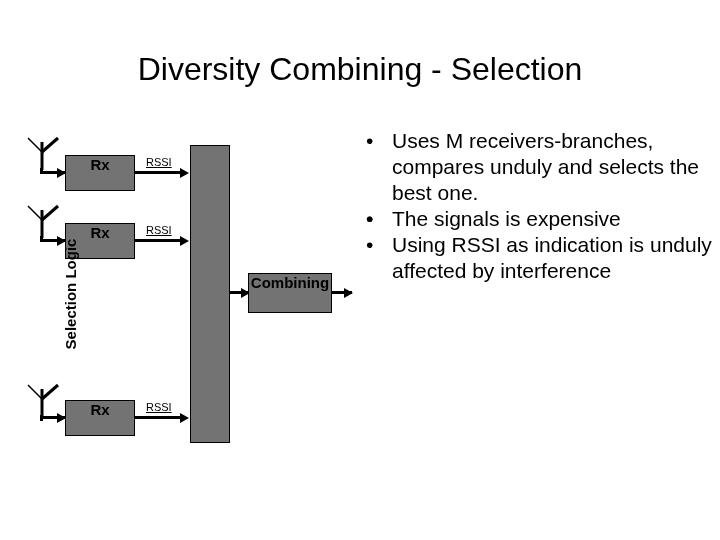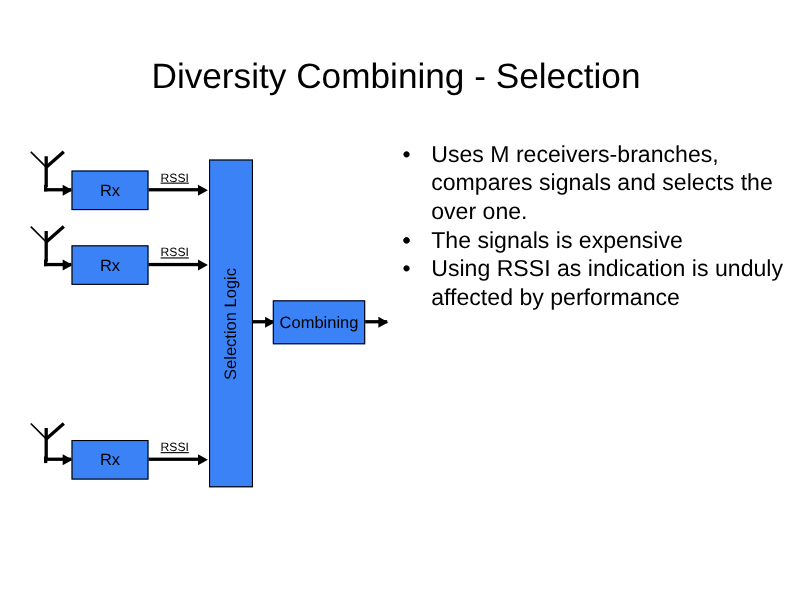--- a/index.html
+++ b/index.html
@@ -37,27 +37,27 @@
     position: absolute;
     left: 0;
     top: 0;
     width: 350px;
     height: 540px;
   }
 
   .box {
     position: absolute;
     box-sizing: border-box;
-    background: #3b82f6;
+    background: #737373;
     border: 1px solid #000000;
     display: flex;
-    align-items: center;
     justify-content: center;
     font-size: 15px;
     color: #000000;
+    font-weight: bold;
   }
   .rx-box {
     width: 70px;
     height: 36px;
   }
   #rx-box-1 { left: 65px; top: 155px; }
   #rx-box-2 { left: 65px; top: 223px; }
   #rx-box-3 { left: 65px; top: 400px; }
 
   #selection-logic-box {
@@ -215,28 +215,28 @@
     </div>
 
     <div class="hline" style="left:332px; top:291px; width:20px;"></div>
     <div class="arrow-head" style="left:344px; top:288px;"></div>
 
   </div>
 
   <ul id="bullet-list">
     <li>
       <span class="bullet-dot">•</span>
-      <span>Uses M receivers-branches, compares signals and selects the over one.</span>
+      <span>Uses M receivers-branches, compares unduly and selects the best one.</span>
     </li>
     <li>
       <span class="bullet-dot">•</span>
     </li>
     <li>
       <span class="bullet-dot">•</span>
       <span>The signals is expensive</span>
     </li>
     <li>
       <span class="bullet-dot">•</span>
-      <span>Using RSSI as indication is unduly affected by performance</span>
+      <span>Using RSSI as indication is unduly affected by interference</span>
     </li>
   </ul>
 
 </div>
 
 </body></html>

